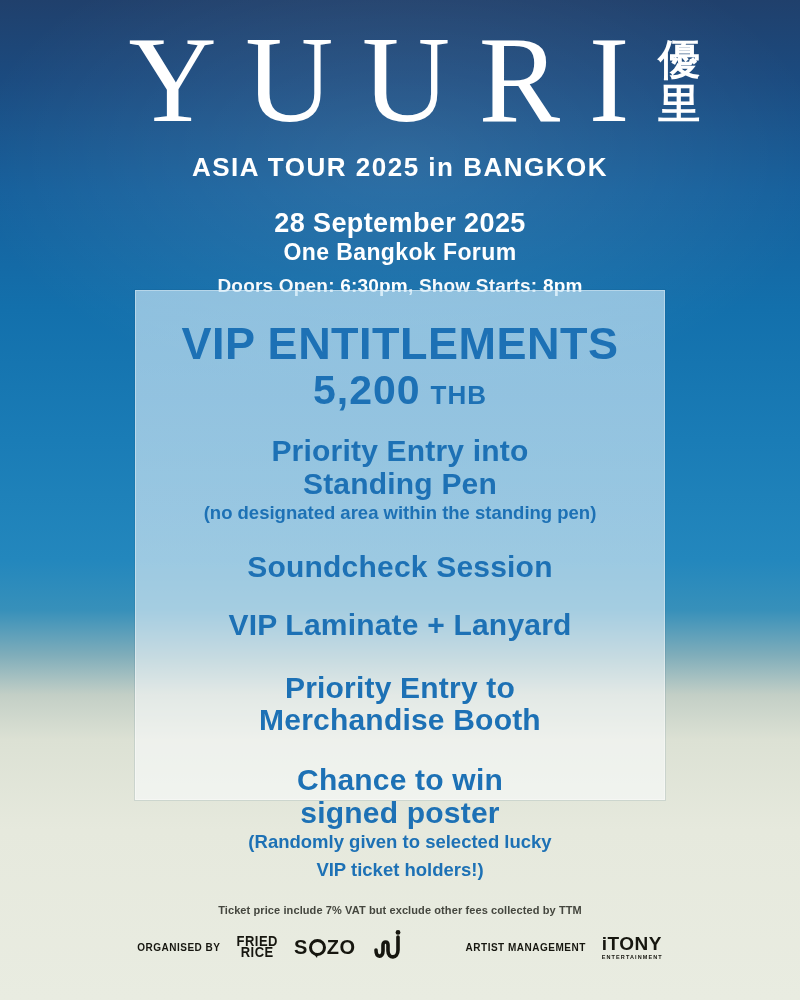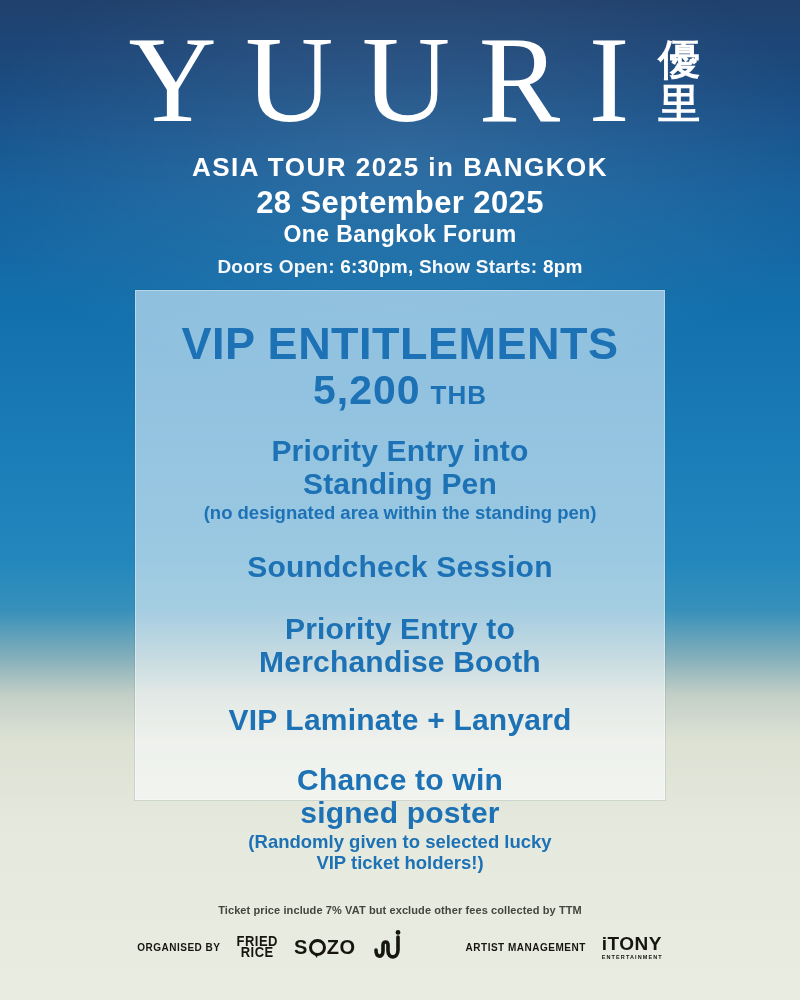--- a/index.html
+++ b/index.html
@@ -29,21 +29,21 @@
   }
   .latin{
     font-family:"Liberation Serif","DejaVu Serif",serif;
     font-size:122px;line-height:0.92;font-weight:400;
     letter-spacing:0.235em;padding-left:0.235em;color:#fff;
   }
   .jp{display:flex;flex-direction:column;align-items:center;
       font-family:"DejaVu Serif","Liberation Serif",serif;
       font-size:42px;line-height:1.06;font-weight:700;transform:translateY(2px);}
   .tour{margin-top:16px;font-size:26px;font-weight:bold;letter-spacing:1.5px;}
-  .date{margin-top:2px;font-size:31px;font-weight:bold;letter-spacing:0.4px;line-height:1.15;}
+  .date{margin-top:25px;font-size:27px;font-weight:bold;letter-spacing:0.4px;line-height:1.15;}
   .venue{font-size:23px;font-weight:bold;letter-spacing:0.4px;line-height:1.15;}
   .times{margin-top:9px;font-size:19px;font-weight:bold;letter-spacing:0.2px;}
   .times .t{font-weight:bold;}
   .times .lab{font-weight:bold;opacity:0.96;}
   
   .vip{
     position:absolute;left:135px;top:290px;width:530px;height:510px;
     text-align:center;color:#1d71b5;box-sizing:border-box;
     background:
       linear-gradient(180deg, rgba(125,195,233,0.30), rgba(255,255,255,0) 55%),
@@ -52,21 +52,21 @@
   }
   .vip h2{
     margin:0;padding-top:30px;font-size:45px;font-weight:bold;letter-spacing:0.5px;line-height:1.05;
   }
   .price{margin-top:3px;line-height:1.0;}
   .price .amt{font-size:41px;font-weight:bold;letter-spacing:1px;}
   .price .cur{font-size:26px;font-weight:bold;margin-left:10px;letter-spacing:1px;}
   .item{line-height:1.08;}
   .item .line{font-size:30px;font-weight:bold;letter-spacing:0.2px;}
   .item .note{font-size:18.5px;font-weight:bold;line-height:1.07;margin-top:3px;}
-  .item .note.tight{margin-top:1px;}
+  .item .note.tight{margin-top:8px;}
   .m1{margin-top:24px;}
   .m2{margin-top:28px;}
   .m3{margin-top:26px;}
   .m4{margin-top:30px;}
   .m5{margin-top:28px;}
   
   .foot{position:absolute;left:0;right:0;top:904px;text-align:center;color:#44463e;}
   .vat{font-weight:bold;}
   .vat.en{font-size:11px;letter-spacing:0.1px;}
   .vat.th{font-size:12px;margin-top:1px;}
@@ -126,27 +126,27 @@
     <div class="item m1">
       <div class="line">Priority Entry into</div>
       <div class="line">Standing Pen</div>
       <div class="note">(no designated area within the standing pen)</div>
     </div>
 
     <div class="item m2">
       <div class="line">Soundcheck Session</div>
     </div>
 
+    <div class="item m3">
+      <div class="line">VIP Laminate + Lanyard</div>
+    </div>
+
     <div class="item m4">
       <div class="line">Priority Entry to</div>
       <div class="line">Merchandise Booth</div>
-    </div>
-
-    <div class="item m3">
-      <div class="line">VIP Laminate + Lanyard</div>
     </div>
 
     <div class="item m5">
       <div class="line">Chance to win</div>
       <div class="line">signed poster</div>
       <div class="note">(Randomly given to selected lucky</div>
       <div class="note tight">VIP ticket holders!)</div>
     </div>
   </section>
 

